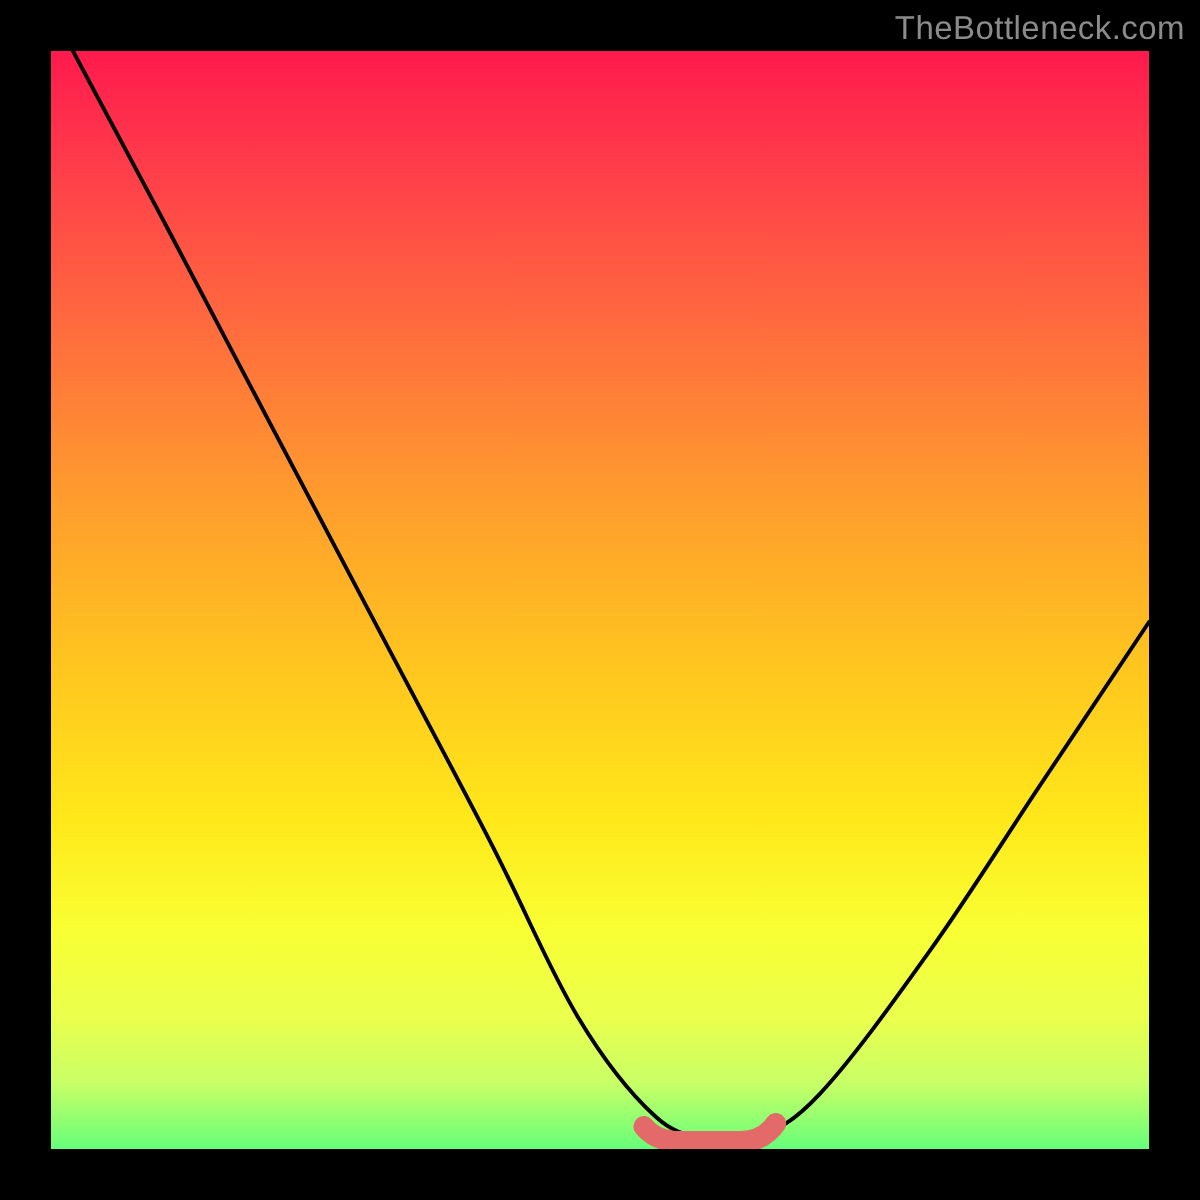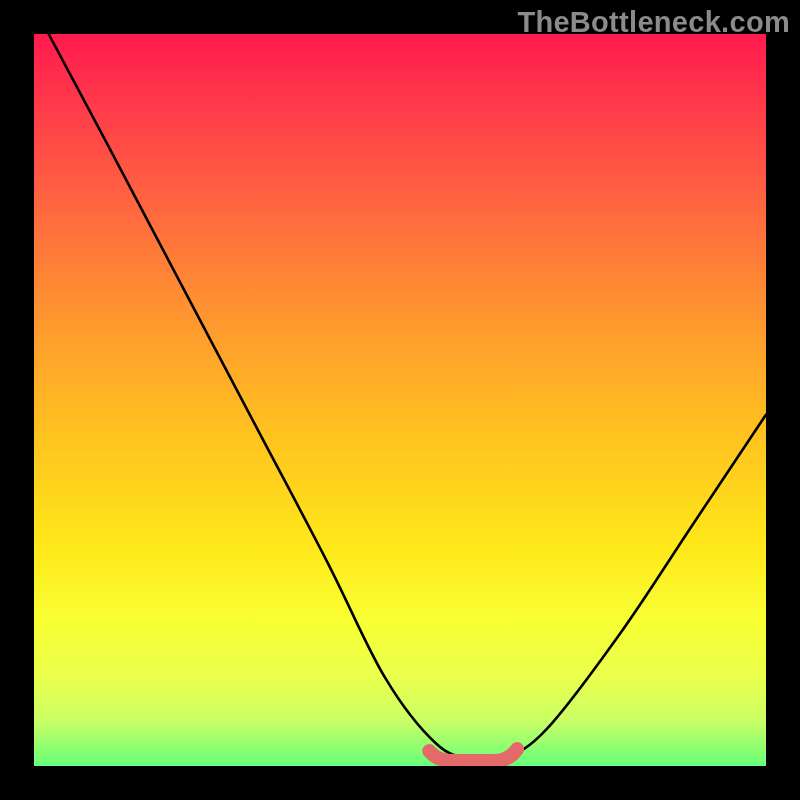--- a/index.html
+++ b/index.html
@@ -32,22 +32,22 @@
     position: absolute;
     inset: 0;
     width: 100%;
     height: 100%;
   }
   .wm {
     position: absolute;
     top: 6px;
     right: 10px;
     color: #8b8b8b;
-    font-size: 29px;
-    font-weight: 700;
+    font-size: 22px;
+    font-weight: 400;
     letter-spacing: 0.3px;
   }
 </style>
 </head>
 <body>
 
 <div class="wm">TheBottleneck.com</div>
 
 <div class="frame">
   <div class="gradient"></div>

